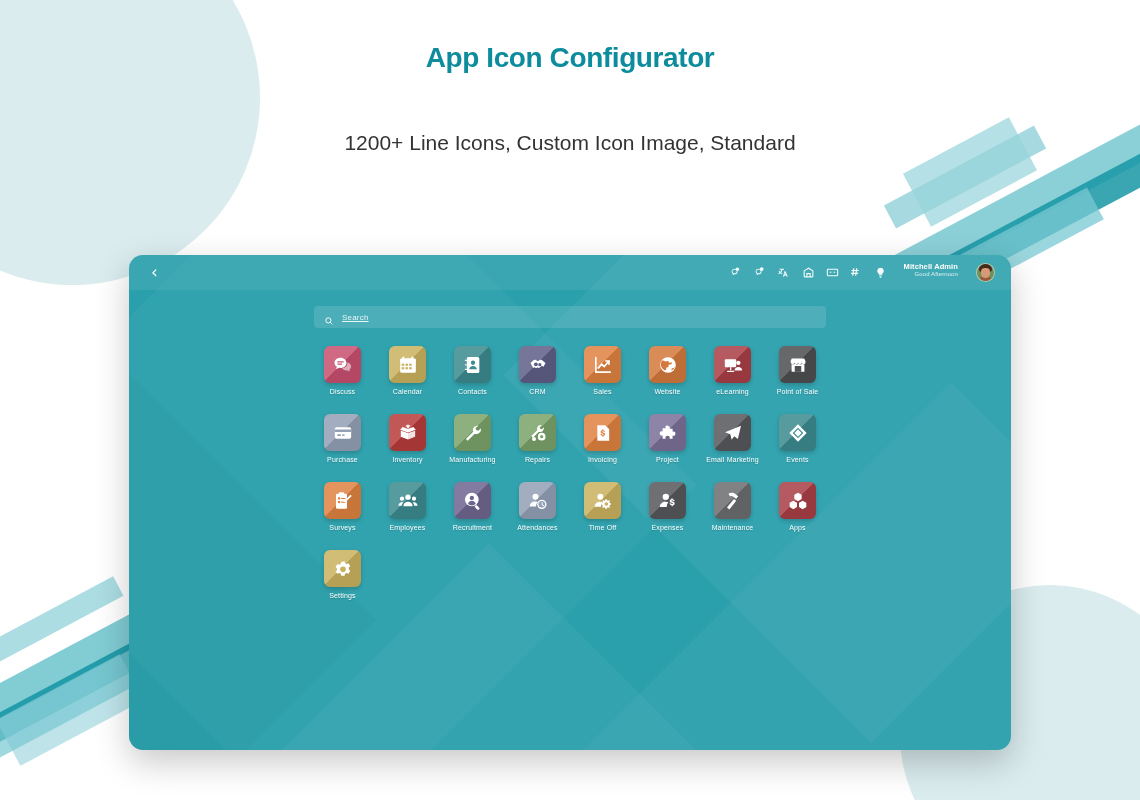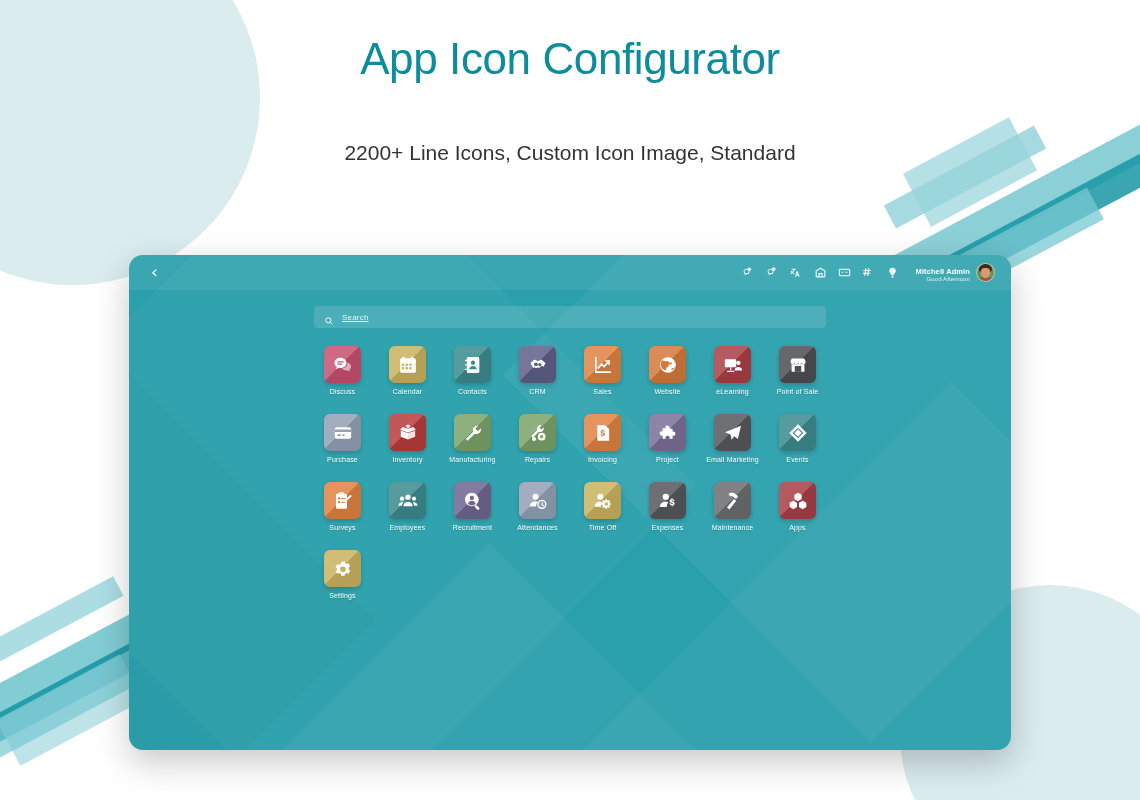--- a/index.html
+++ b/index.html
@@ -35,21 +35,21 @@
   .bl-wrap .s{position:absolute;transform:rotate(-28deg);}
   .bl1{left:-20px;top:30px; width:330px;height:32px;background:rgba(95,190,200,.78);}
   .bl2{left:-26px;top:62px; width:330px;height:26px;background:rgba(22,150,165,.88);}
   .bl3{left:-10px;top:12px; width:200px;height:22px;background:rgba(150,212,219,.8);}
   .bl4{left:-34px;top:92px; width:260px;height:34px;background:rgba(120,200,209,.7);}
   .bl5{left:60px; top:74px; width:140px;height:52px;background:rgba(150,212,219,.62);}
 
   
   .page-head{position:relative;z-index:3;text-align:center;padding-top:30px;}
   .page-title{
-    font-size:44px;font-weight:normal;color:#0c8c9c;letter-spacing:-.4px;margin:4px;
+    font-size:28px;font-weight:bold;color:#0c8c9c;letter-spacing:-.4px;margin:12px;
   }
   .page-sub{
     margin:24px 0 0 0;font-size:21px;line-height:30px;color:#333333;font-weight:normal;
   }
 
   
   .window{
     position:absolute;z-index:3;left:129px;top:255px;width:882px;height:495px;
     border-radius:14px;overflow:hidden;
     box-shadow:0 12px 34px rgba(0,0,0,.22);
@@ -73,21 +73,21 @@
     display:flex;align-items:center;justify-content:space-between;
     padding:0 16px 0 22px;
   }
   .back-chevron{
     color:#ffffff;font-size:17px;line-height:1;opacity:.95;cursor:pointer;
     font-family:"DejaVu Sans",sans-serif;
   }
   .sys-tray{display:flex;align-items:center;gap:11px;}
   .tray-ico{width:13px;height:13px;display:block;opacity:.95;}
   .tray-ico svg{display:block;}
-  .user-box{display:flex;align-items:flex-end;gap:6px;margin-left:6px;}
+  .user-box{display:flex;align-items:flex-start;gap:18px;margin-left:6px;}
   .user-text{display:flex;flex-direction:column;align-items:flex-end;line-height:1.05;}
   .user-name{color:#ffffff;font-size:7.5px;font-weight:bold;letter-spacing:.1px;}
   .user-greet{color:rgba(255,255,255,.82);font-size:6px;letter-spacing:.1px;}
   .avatar{
     width:17px;height:17px;border-radius:50%;overflow:hidden;position:relative;
     background:#6f8f5c;border:1px solid rgba(255,255,255,.5);flex:none;
   }
   .avatar .hair{position:absolute;left:2px;top:0px;width:13px;height:8px;border-radius:7px 7px 3px 3px;background:#43291c;}
   .avatar .face{position:absolute;left:4px;top:4px;width:9px;height:10px;border-radius:5px 5px 6px 6px;background:#d79a76;}
   .avatar .body{position:absolute;left:1px;bottom:-2px;width:15px;height:7px;border-radius:7px 7px 0 0;background:#9a5b3d;}
@@ -148,21 +148,21 @@
     <span class="s bl2"></span>
     <span class="s bl5"></span>
     <span class="s bl4"></span>
   </div>
 </div>
 
 <div class="page-head">
   <h1 class="page-title">App Icon Configurator</h1>
   <p class="page-sub">
     <br>
-    <span>2200+ Line Icons, Custom Icon Image, Standard</span>
+    <span>1200+ Line Icons, Custom Icon Image, Standard</span>
   </p>
 </div>
 
 <div class="window">
   <div class="win-bgfx">
     <i class="fx1"></i>
       <i class="fx2"></i>
       <i class="fx3"></i>
       <i class="fx4"></i>
       <i class="fx5"></i>

